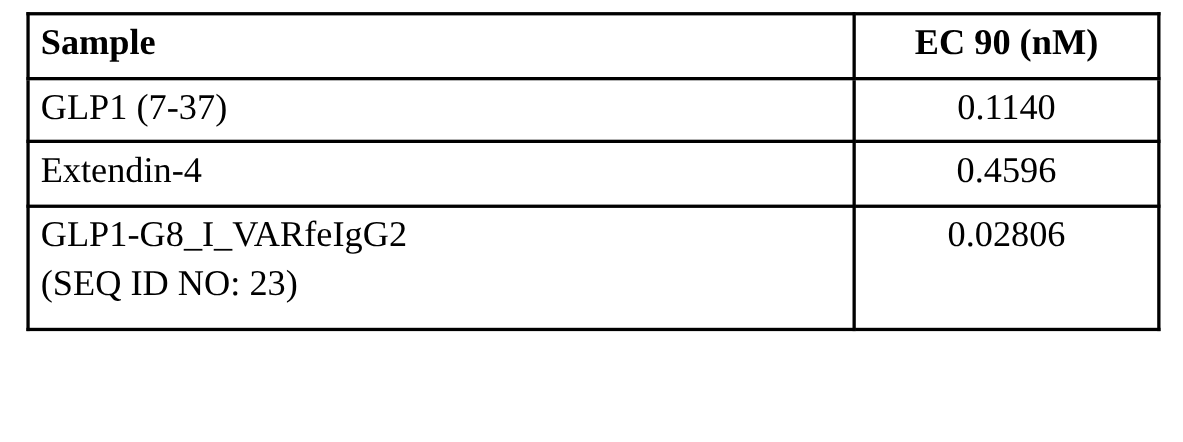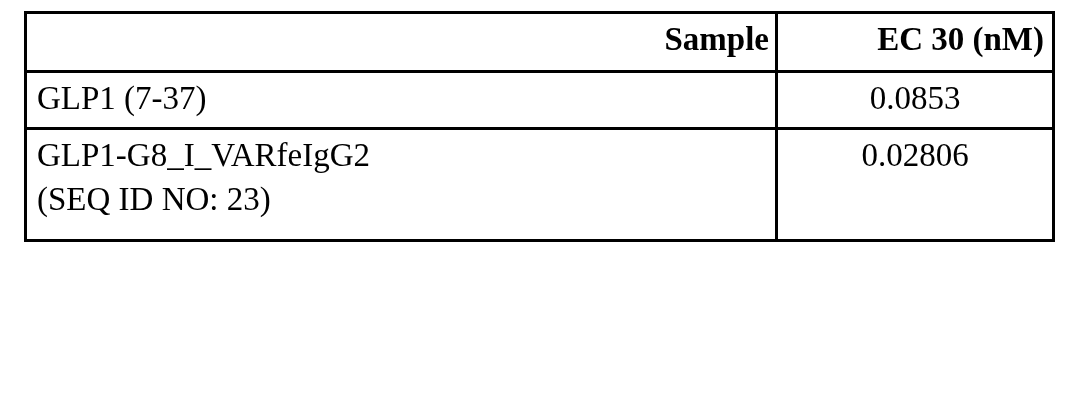--- a/index.html
+++ b/index.html
@@ -59,21 +59,21 @@
     padding: 3px 8px 5px 8px;
     text-align: center;
     white-space: nowrap;
   }
 
   .head-row .cell-inner {
     font-weight: bold;
   }
 
   
-  tr.r-head  .cell-inner { height: 48px; text-align: right; }
+  tr.r-head  .cell-inner { height: 48px; }
   tr.r-1     .cell-inner { height: 46px; }
   tr.r-2     .cell-inner { height: 48px; }
   tr.r-3     .cell-inner { height: 98px; }
   tr.r-4     .cell-inner { height: 101px; }
 
   .line2 {
     display: block;
   }
 </style>
 </head>
@@ -85,31 +85,39 @@
     <colgroup>
       <col class="col-sample">
       <col class="col-ec50">
     </colgroup>
     <thead>
       <tr class="head-row r-head">
         <th class="sample-cell">
           <div class="cell-inner">Sample</div>
         </th>
         <th class="value-cell">
-          <div class="cell-inner">EC 30 (nM)</div>
+          <div class="cell-inner">EC 90 (nM)</div>
         </th>
       </tr>
     </thead>
     <tbody>
       <tr class="r-1">
         <td class="sample-cell">
           <div class="cell-inner"><span>GLP1 (7-37)</span></div>
         </td>
         <td class="value-cell">
-          <div class="cell-inner">0.0853</div>
+          <div class="cell-inner">0.1140</div>
+        </td>
+      </tr>
+      <tr class="r-2">
+        <td class="sample-cell">
+          <div class="cell-inner"><span>Extendin-4</span></div>
+        </td>
+        <td class="value-cell">
+          <div class="cell-inner">0.4596</div>
         </td>
       </tr>
       <tr class="r-4">
         <td class="sample-cell">
           <div class="cell-inner">
             <span>GLP1-G8_I_VARfeIgG2</span>
             <span class="line2">(SEQ ID NO: 23)</span>
           </div>
         </td>
         <td class="value-cell">

